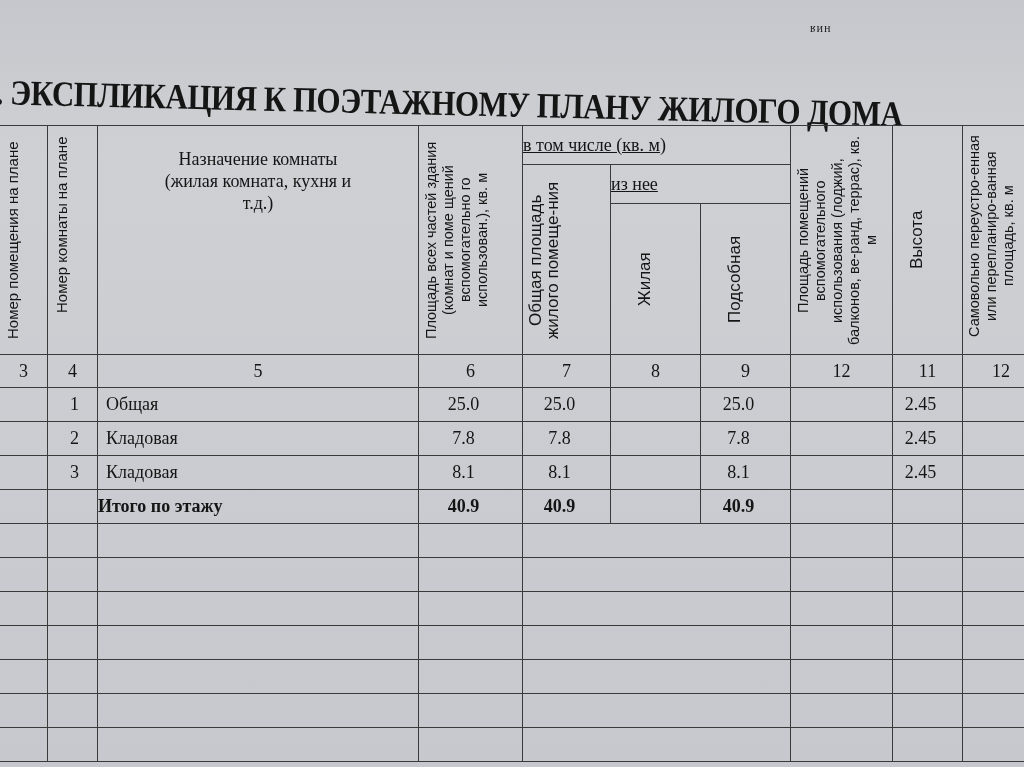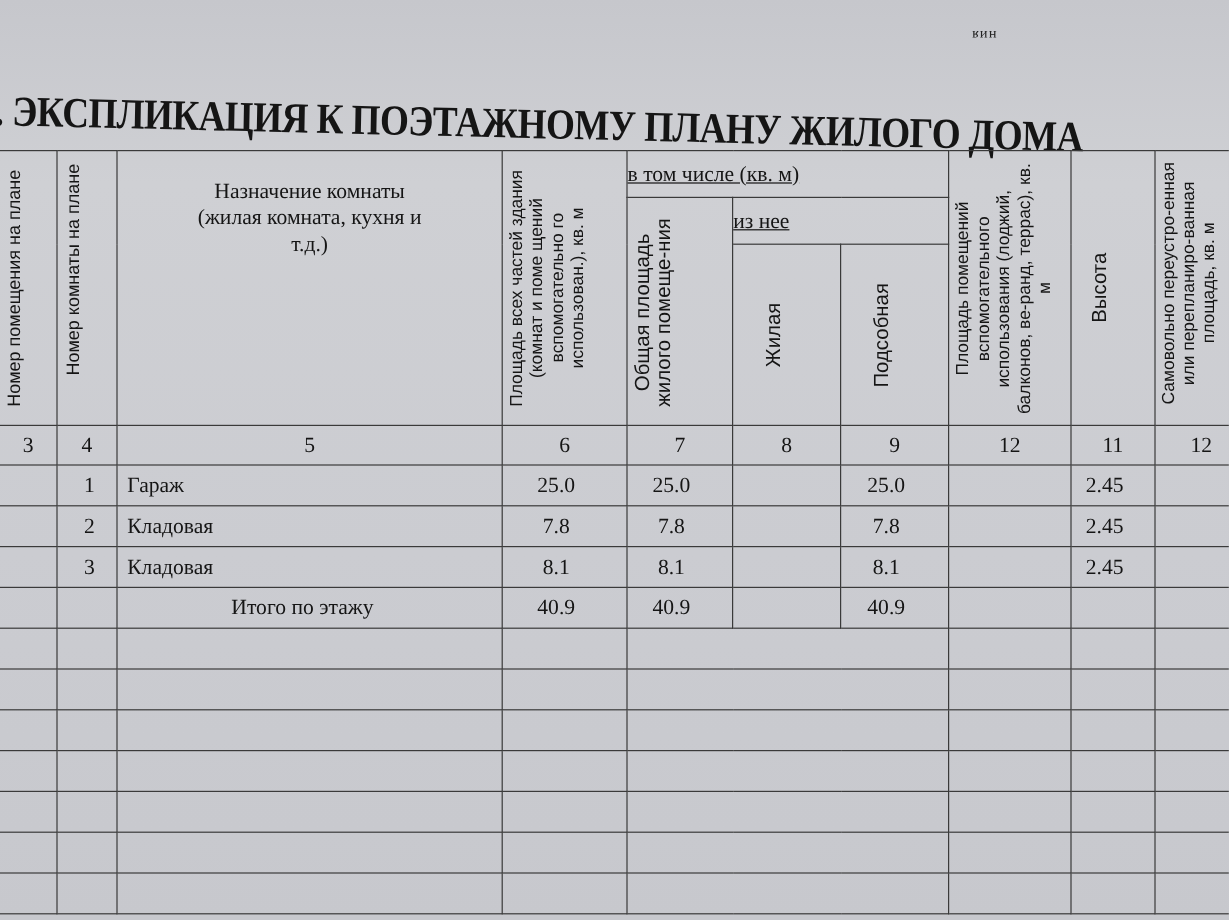--- a/index.html
+++ b/index.html
@@ -57,22 +57,22 @@
       text-align: center; vertical-align: top !important;
       padding-top: 22px !important;
       font-size: 19px; line-height: 22px;
     }
     .sub-hdr { text-align: left; font-size: 18px; height: 36px; text-decoration: underline; }
     .colnum td { height: 32px; text-align: center; font-size: 19px; }
     .data td { height: 33px; }
     .num { text-align: center; padding-right: 14px !important; font-size: 19px; }
     .idx { text-align: right; padding-right: 18px !important; font-size: 19px; }
     .name { padding-left: 8px !important; font-size: 19px; }
-    .bold { font-weight: normal; }
-    .total-label { text-align: center; padding-right: 12px !important; font-weight: normal; font-size: 19px; }
+    .bold { font-weight: bold; }
+    .total-label { text-align: left; padding-right: 12px !important; font-weight: bold; font-size: 19px; }
     .blank td { height: 33px; }
   </style>
 </head>
 <body>
 
 <div class="sheet">
   <div class="page-fragment">ния</div>
   <div class="doc-title">. ЭКСПЛИКАЦИЯ К ПОЭТАЖНОМУ ПЛАНУ ЖИЛОГО ДОМА</div>
 
   <table class="expl">
@@ -140,21 +140,21 @@
         <td>8</td>
         <td>9</td>
         <td>12</td>
         <td>11</td>
         <td>12</td>
       </tr>
 
       <tr class="data">
         <td></td>
         <td class="idx">1</td>
-        <td class="name">Гараж</td>
+        <td class="name">Общая</td>
         <td class="num">25.0</td>
         <td class="num">25.0</td>
         <td class="num"></td>
         <td class="num">25.0</td>
         <td class="num"></td>
         <td class="num" style="padding-right:6px">2.45</td>
         <td></td>
       </tr>
       <tr class="data">
         <td></td>

